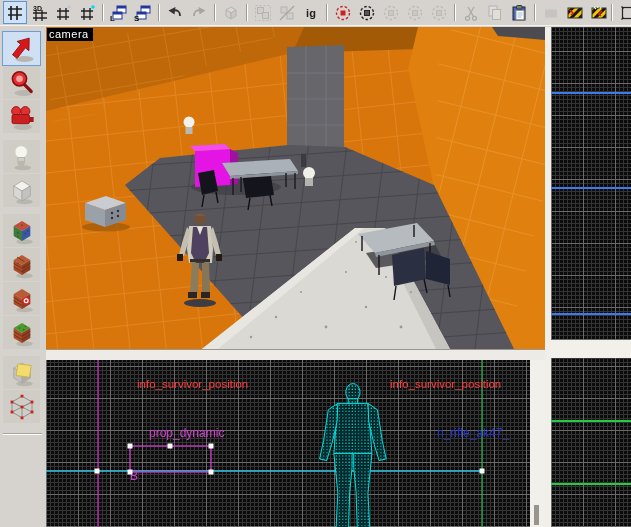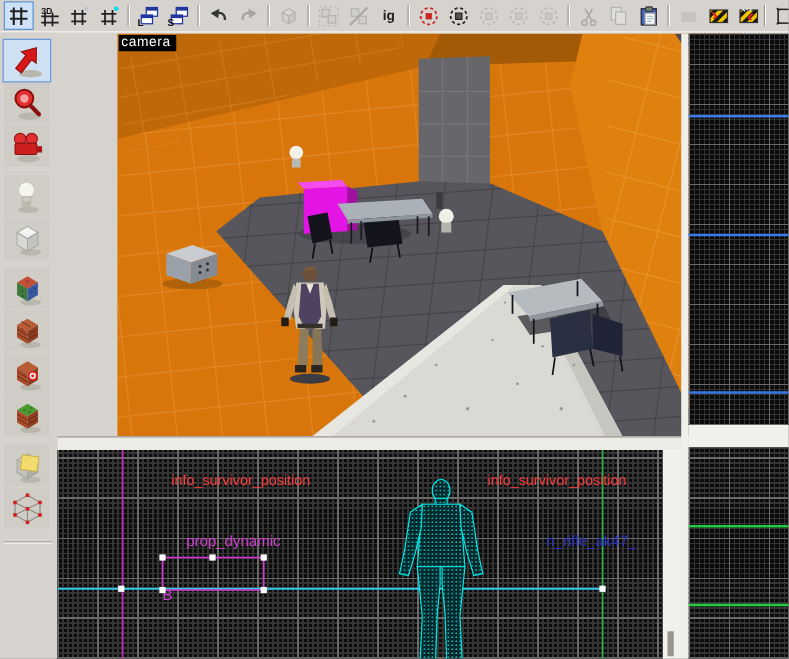--- a/index.html
+++ b/index.html
@@ -14,21 +14,21 @@
   .tsep{width:1px;height:17px;background:#9e9a93;border-right:1px solid #fff;margin:0 3px;flex:0 0 auto;}
   .igtxt{font-size:11px;color:#222;font-weight:bold;text-align:center;}
   
   #palette{position:absolute;left:0;top:26px;width:45px;height:501px;background:#d6d3ce;box-sizing:border-box;padding-top:5px;}
   .pbtn{width:37px;height:33px;margin:1px 0 1px 3px;display:flex;align-items:center;justify-content:center;background:#d0cdc6;}
   .pbtn.active{background:#cfe0f4;outline:1px solid #6b9ed8;}
   .pgap{height:5px;}
   .pdiv{height:1px;background:#a8a49d;border-bottom:1px solid #fff;margin:10px 3px 0 3px;}
   
   .view{position:absolute;overflow:hidden;}
-  #v3d{left:46px;top:27px;width:499px;height:322px;background:#d8760c;margin-left:48px;}
+  #v3d{left:46px;top:27px;width:499px;height:322px;background:#d8760c;}
   #cameraLabel{position:absolute;left:1px;top:1px;background:#000;color:#fff;font-size:11px;
                padding:0 4px 1px 2px;z-index:5;letter-spacing:.5px;}
   .grid2d{background-color:#0b0b0b;background-image:
       repeating-linear-gradient(0deg,#6a6a6a 0 1px,transparent 1px 32px),
       repeating-linear-gradient(90deg,#6a6a6a 0 1px,transparent 1px 32px),
       repeating-linear-gradient(0deg,#343434 0 1px,transparent 1px 4px),
       repeating-linear-gradient(90deg,#343434 0 1px,transparent 1px 4px);}
   #v2dTR{left:551px;top:27px;width:80px;height:313px;}
   #v2dBR{left:551px;top:358px;width:80px;height:169px;}
   #v2dB {left:46px;top:360px;width:484px;height:167px;}

